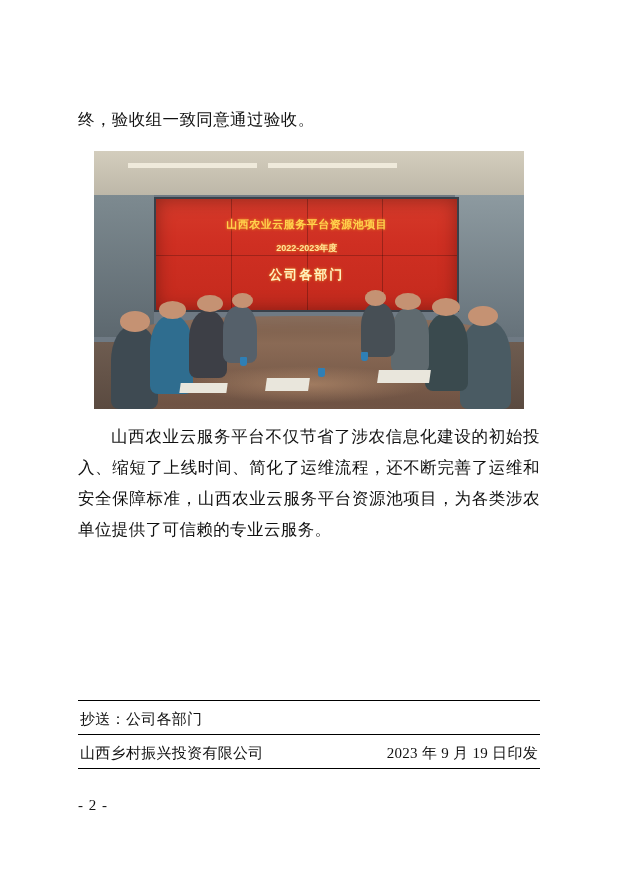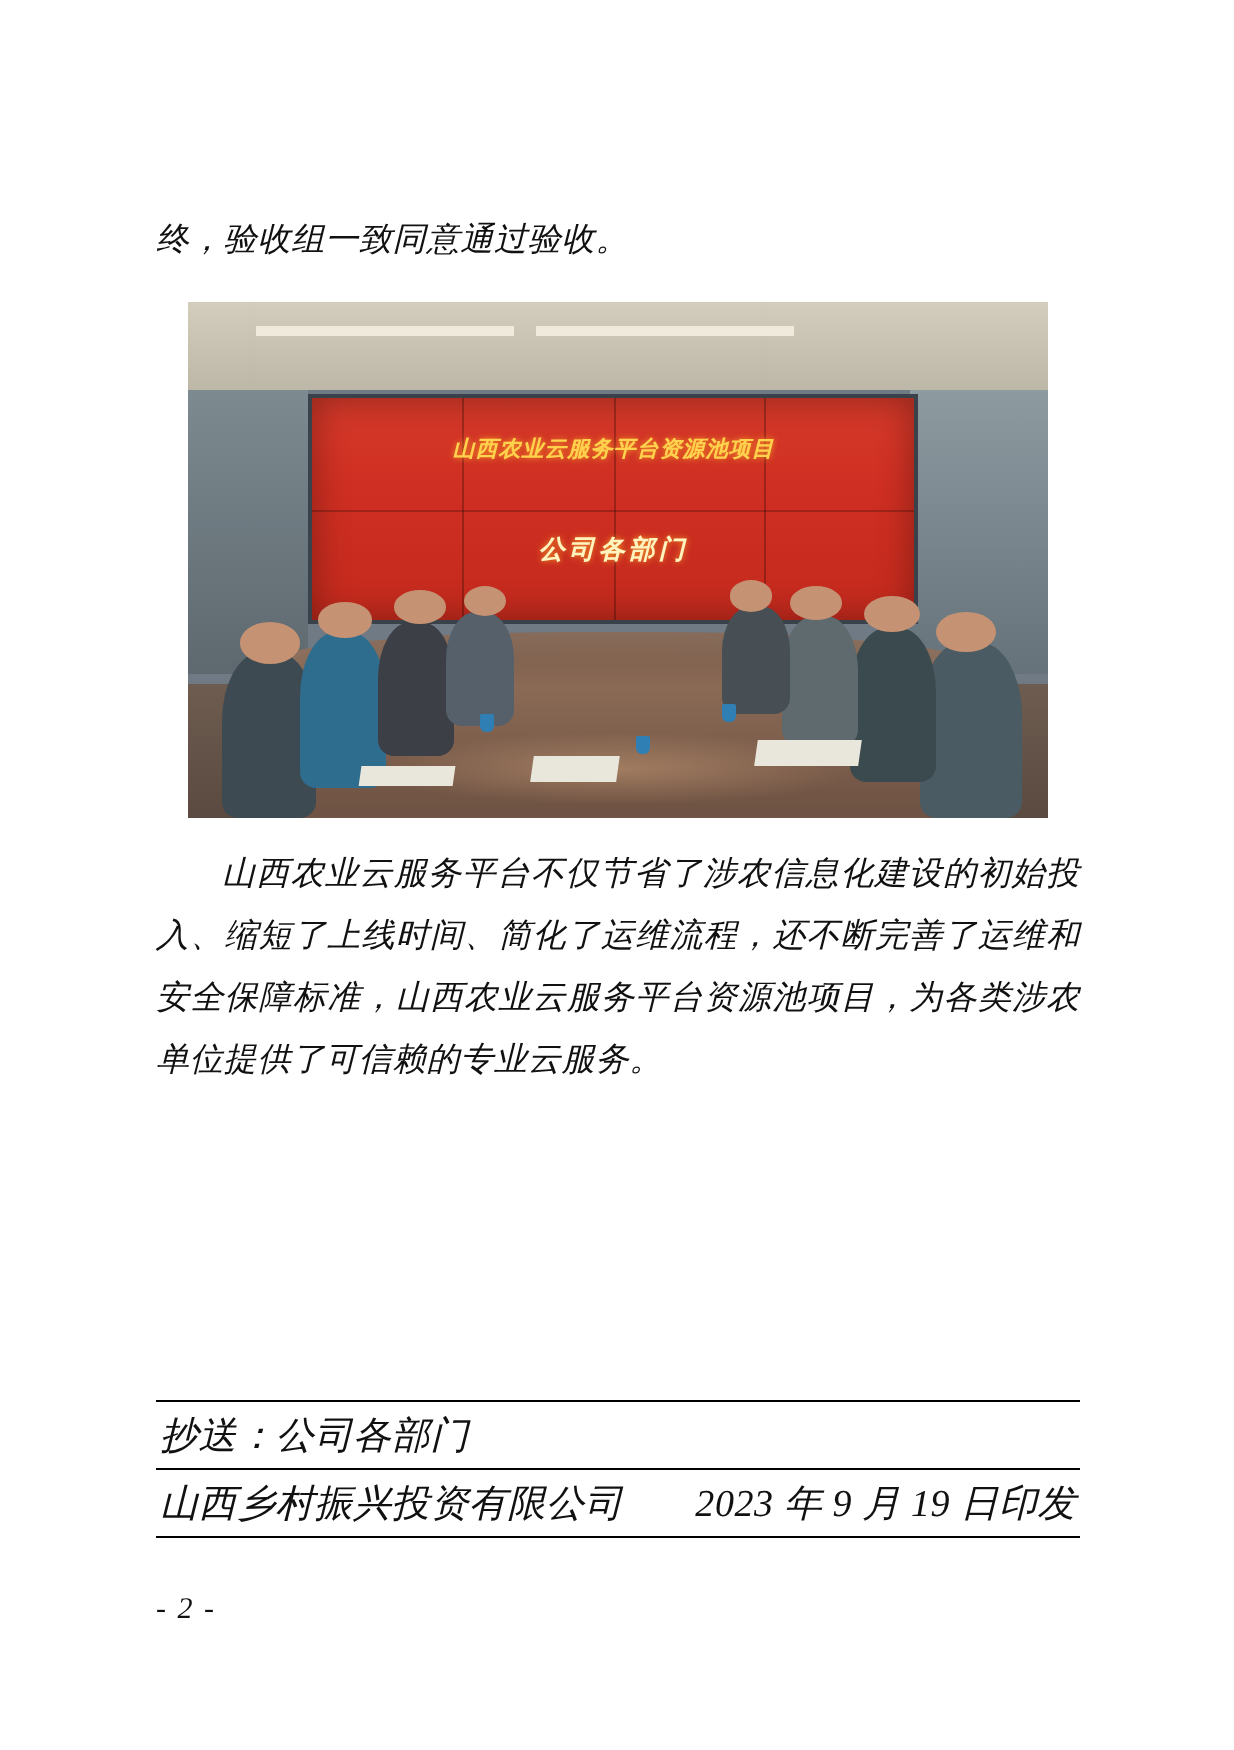--- a/index.html
+++ b/index.html
@@ -8,21 +8,20 @@
     background: #8f8f8f;
   }
   .page {
     position: relative;
     width: 617px;
     height: 875px;
     background: #ffffff;
     overflow: hidden;
     font-family: "Liberation Serif", serif;
     color: #111;
-    font-style: italic;
   }
   .doc-body {
     position: absolute;
     left: 78px;
     top: 104px;
     width: 462px;
   }
   .para {
     font-size: 16.5px;
     line-height: 31px;
@@ -126,21 +125,21 @@
   }
   .rule {
     height: 1px;
     background: #000;
     width: 100%;
   }
   .footer-row {
     display: flex;
     justify-content: space-between;
     align-items: center;
-    font-size: 19px;
+    font-size: 15px;
     line-height: 30px;
     padding: 3px 2px 0 2px;
     letter-spacing: 0.3px;
   }
   .footer-row.single {
     display: block;
     padding-left: 2px;
   }
   .page-number {
     position: absolute;
@@ -164,20 +163,21 @@
         <div class="ceiling"></div>
         <div class="wall-left"></div>
         <div class="wall-right"></div>
 
         <div class="screen">
           <div class="grid-v" style="left:25%"></div>
           <div class="grid-v" style="left:50%"></div>
           <div class="grid-v" style="left:75%"></div>
           <div class="grid-h" style="top:50%"></div>
           <div class="screen-text screen-line1">山西农业云服务平台资源池项目</div>
+          <div class="screen-text screen-line2">2022-2023年度</div>
           <div class="screen-text screen-line3">公司各部门</div>
         </div>
 
         <div class="floor"></div>
         <div class="table-main">
           <div class="table-sheen"></div>
         </div>
 
         <div class="person" style="left:4%;  top:68%; width:11%; height:32%; background:#3e4a52;"></div>
         <div class="head" style="left:6%;  top:62%; width:7%;  height:8%;"></div>

